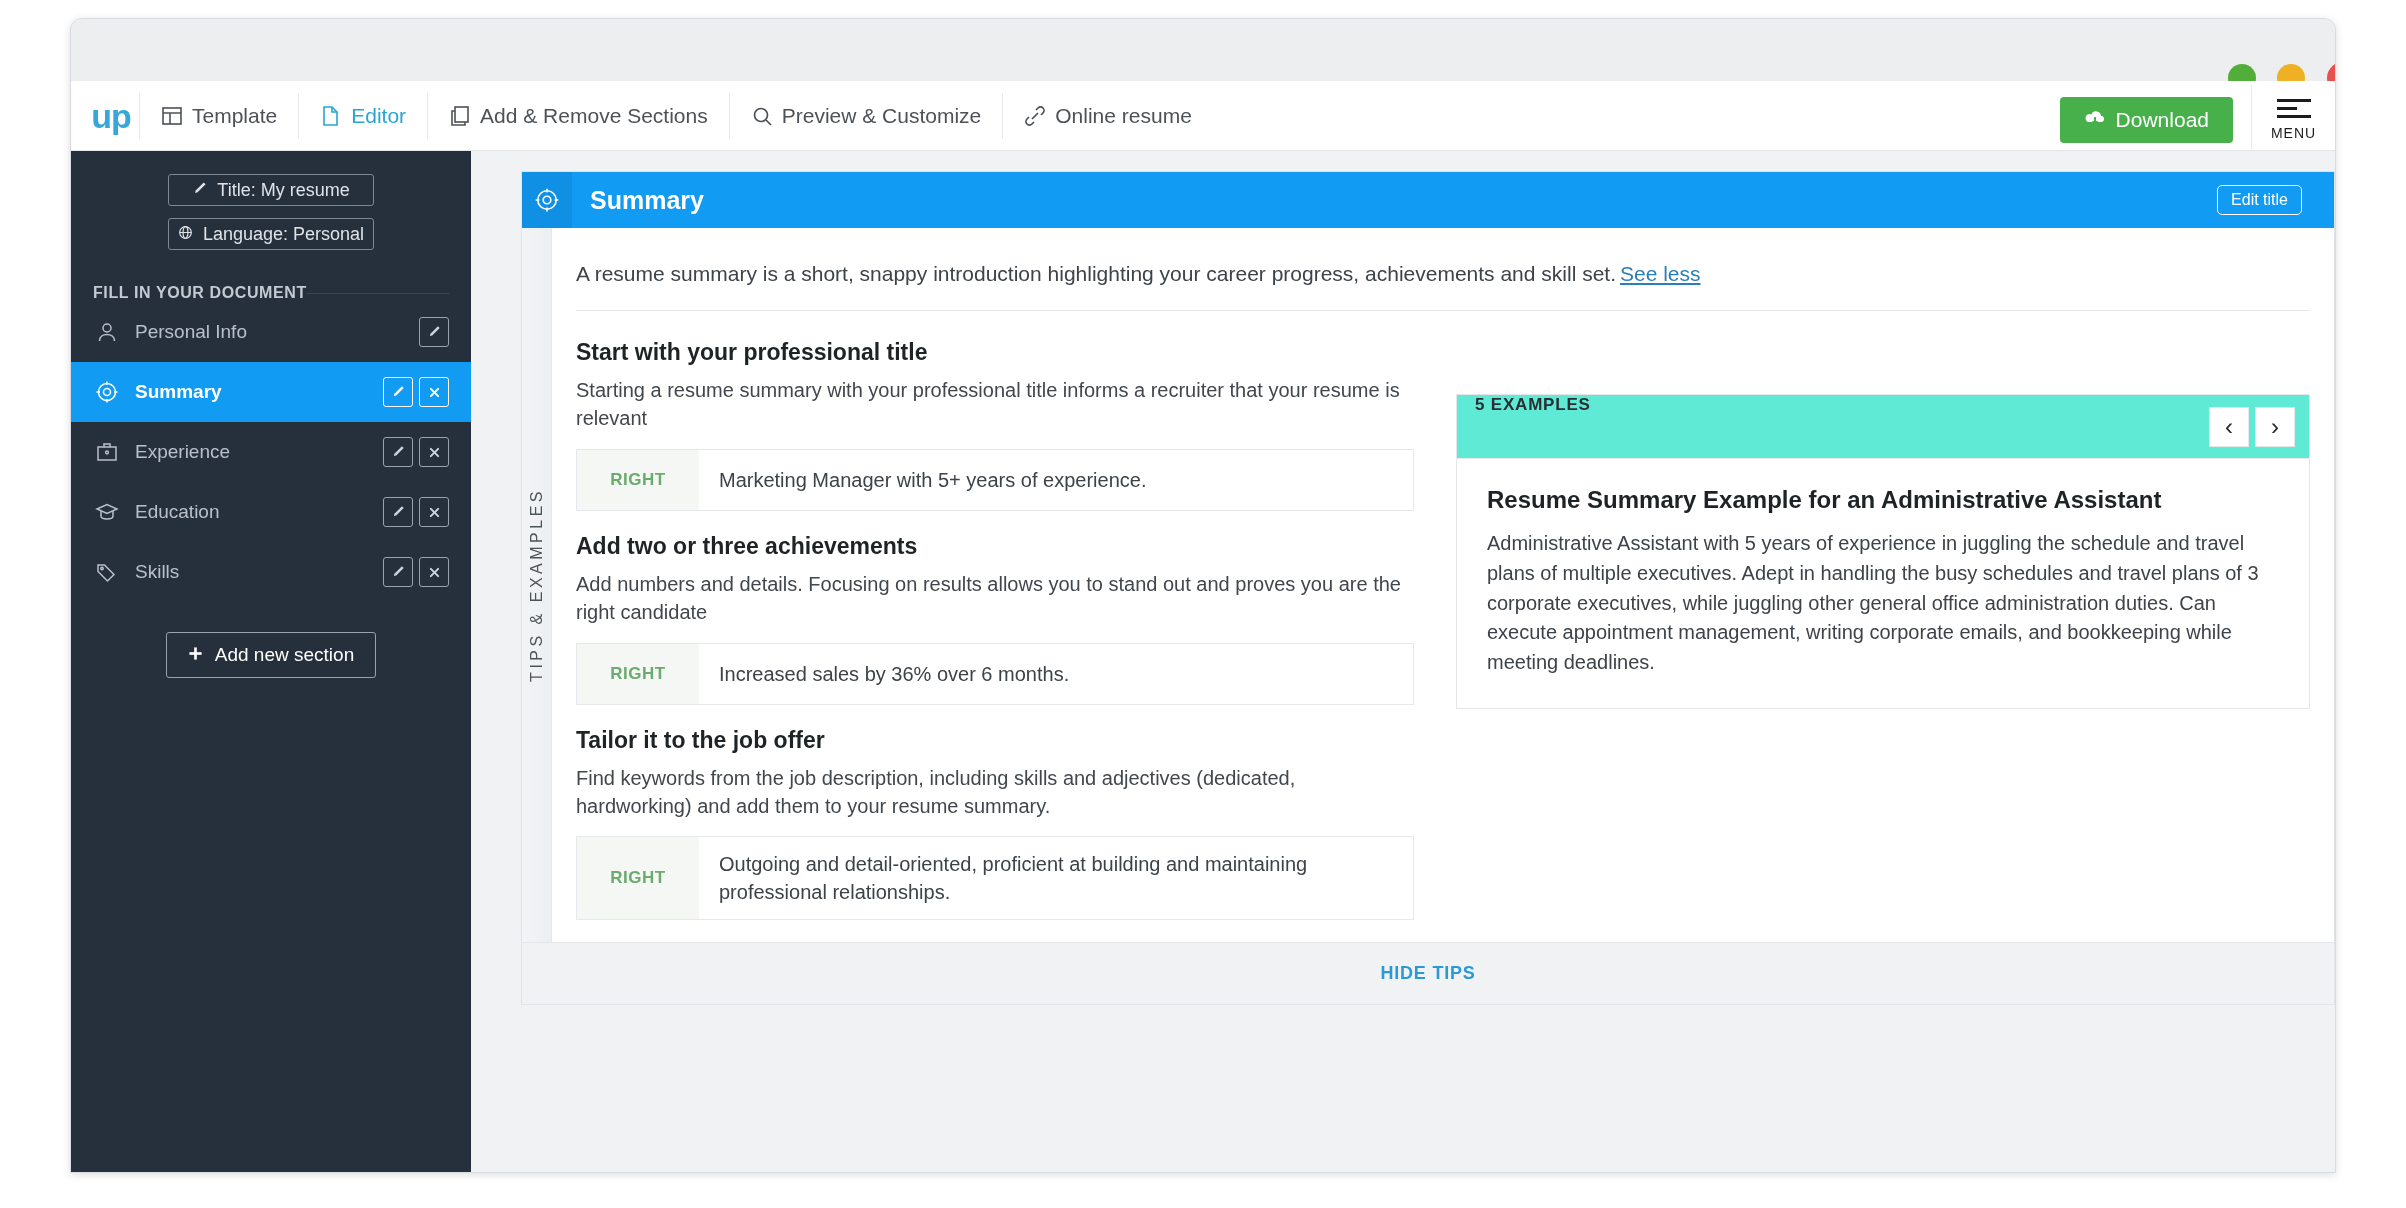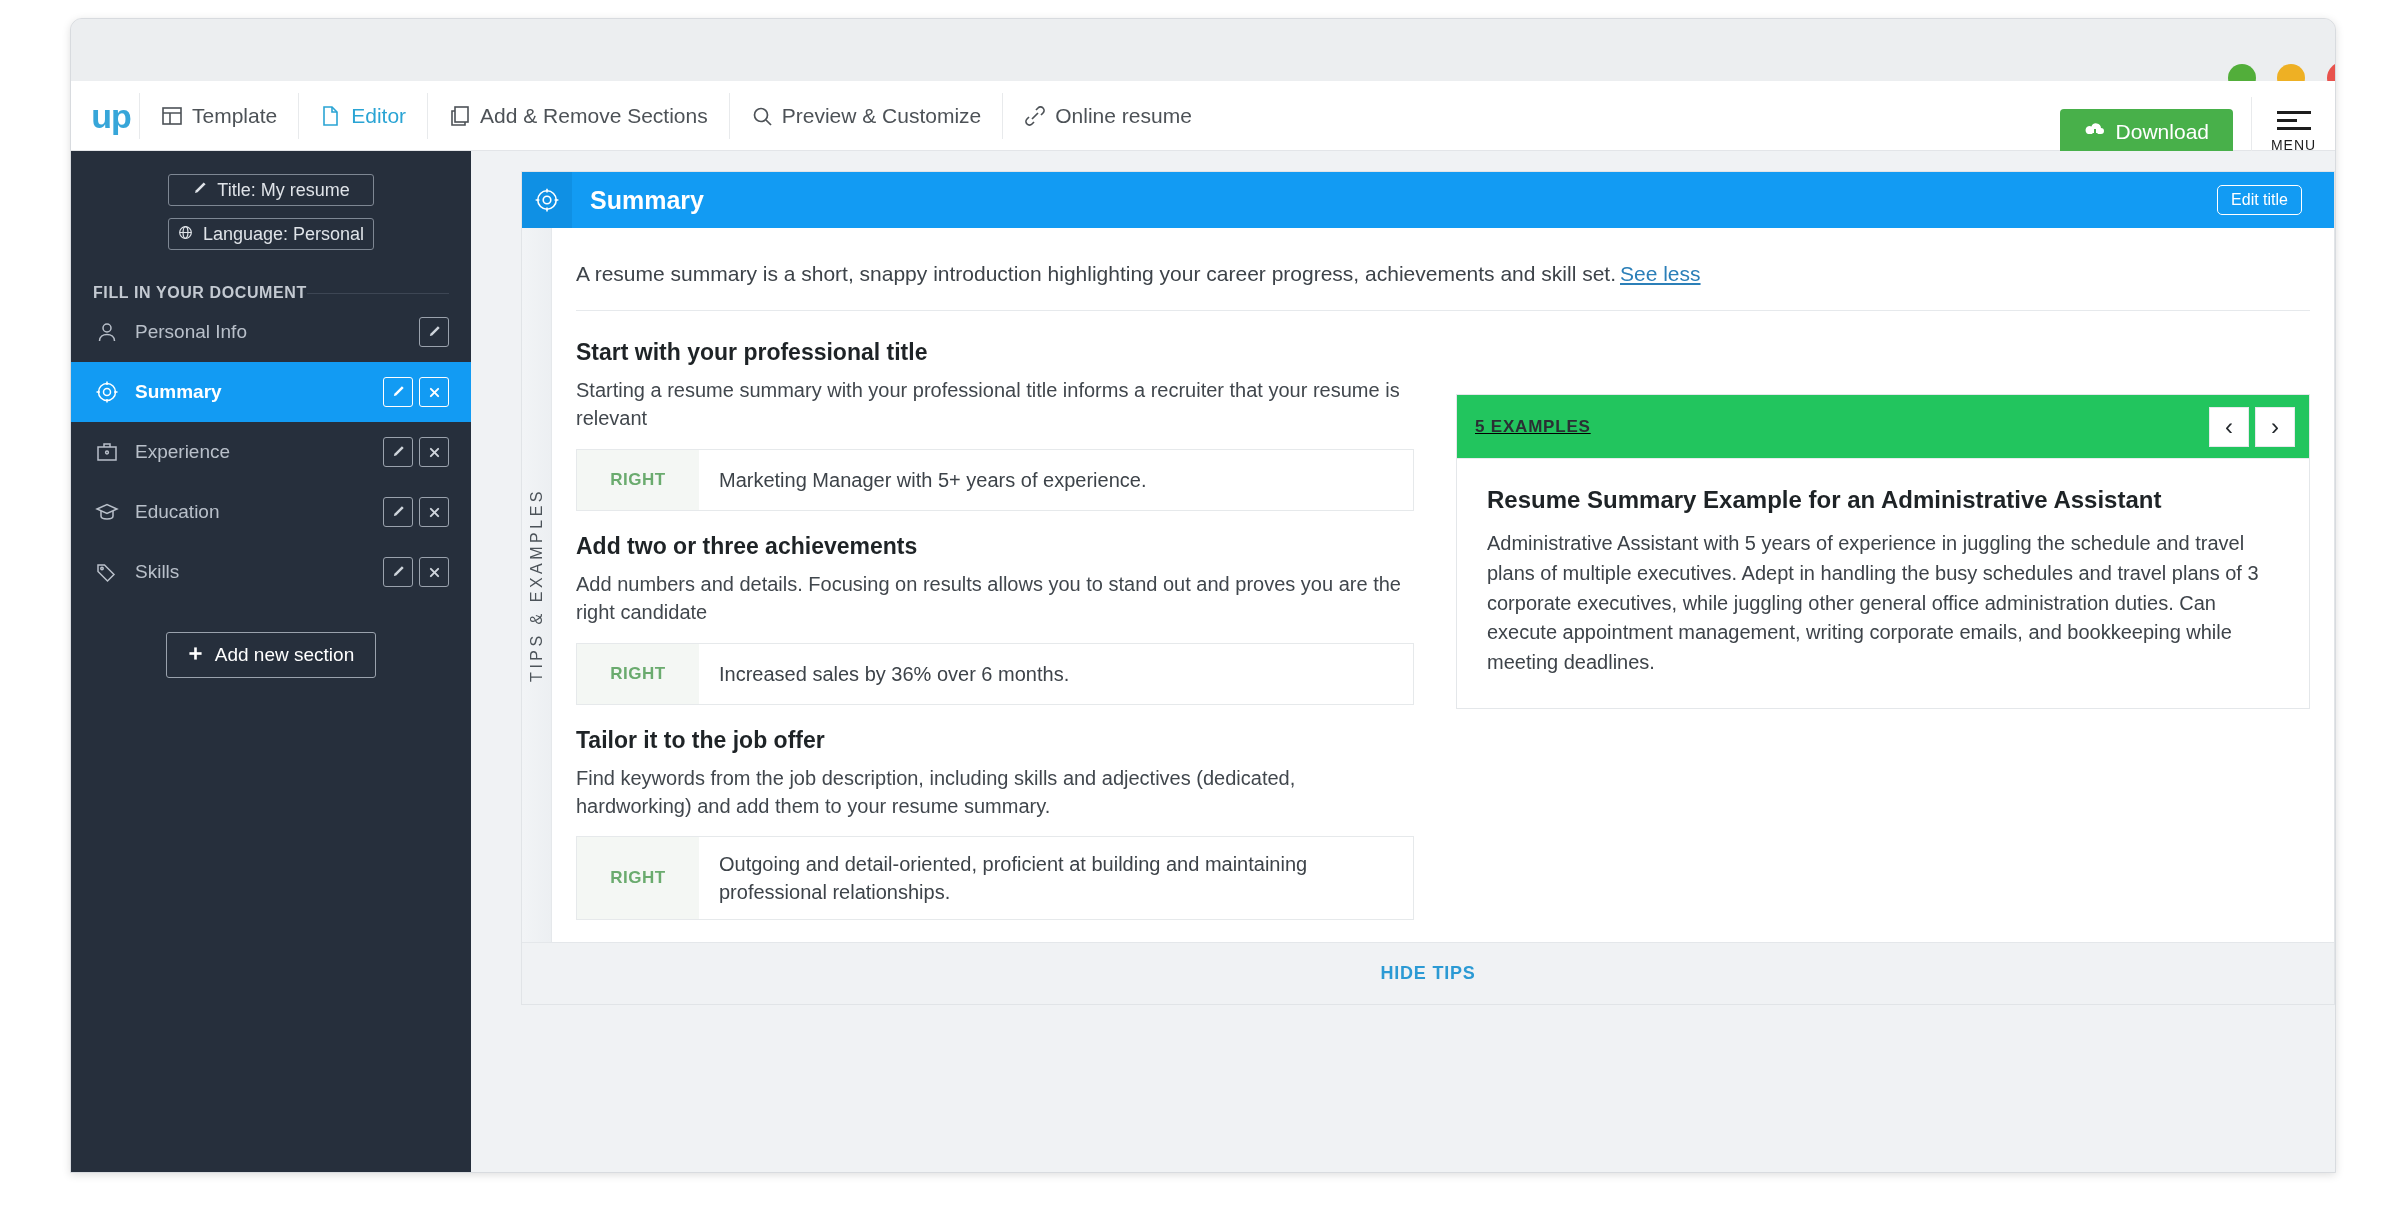--- a/index.html
+++ b/index.html
@@ -52,21 +52,21 @@
     display: flex; align-items: center; gap: 9px;
     padding: 0 21px; height: 70px;
     font-size: 21px; color: #4d5257; white-space: nowrap;
     cursor: pointer;
   }
   .nav-item.active { color: #2aa4d4; gap: 11px; }
   .nav-ico { display: flex; align-items: center; }
   .nav-ico svg { display: block; }
 
   #topnav-right {
-    position: absolute; right: 0; top: 16px;
+    position: absolute; right: 0; top: 4px;
     height: 70px; display: flex; align-items: center;
   }
   #download-button {
     display: flex; align-items: center; gap: 10px;
     background: #48b04a; color: #fff;
     height: 46px; padding: 0 24px;
     border-radius: 4px; font-size: 21px;
     cursor: pointer; border: none;
     font-family: inherit;
   }
@@ -234,25 +234,24 @@
     display: flex; align-items: center;
     padding: 13px 20px;
     font-size: 20px; color: #3d4349; line-height: 1.4;
   }
 
   
   #examples-card {
     border: 1px solid #e4e7ea; background: #ffffff;
   }
   #examples-head {
-    height: 64px; background: #22c55e;
+    height: 64px; background: #5eead4;
     border-bottom: 1px solid #e8ebed;
-    display: flex; align-items: center; position: relative;
+    display: flex; align-items: flex-start; position: relative;
     padding: 0 18px;
-    text-decoration: underline;
   }
   #examples-count {
     font-size: 17px; font-weight: 700; letter-spacing: 0.8px; color: #2a2f33;
   }
   #examples-nav {
     position: absolute; right: 14px; top: 50%;
     transform: translateY(-50%); display: flex; gap: 6px;
   }
   .ex-arrow {
     width: 40px; height: 40px; background: #ffffff;

